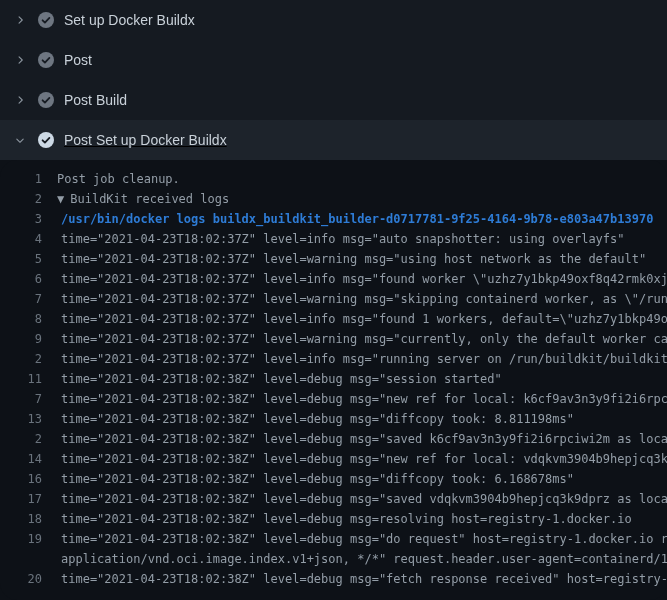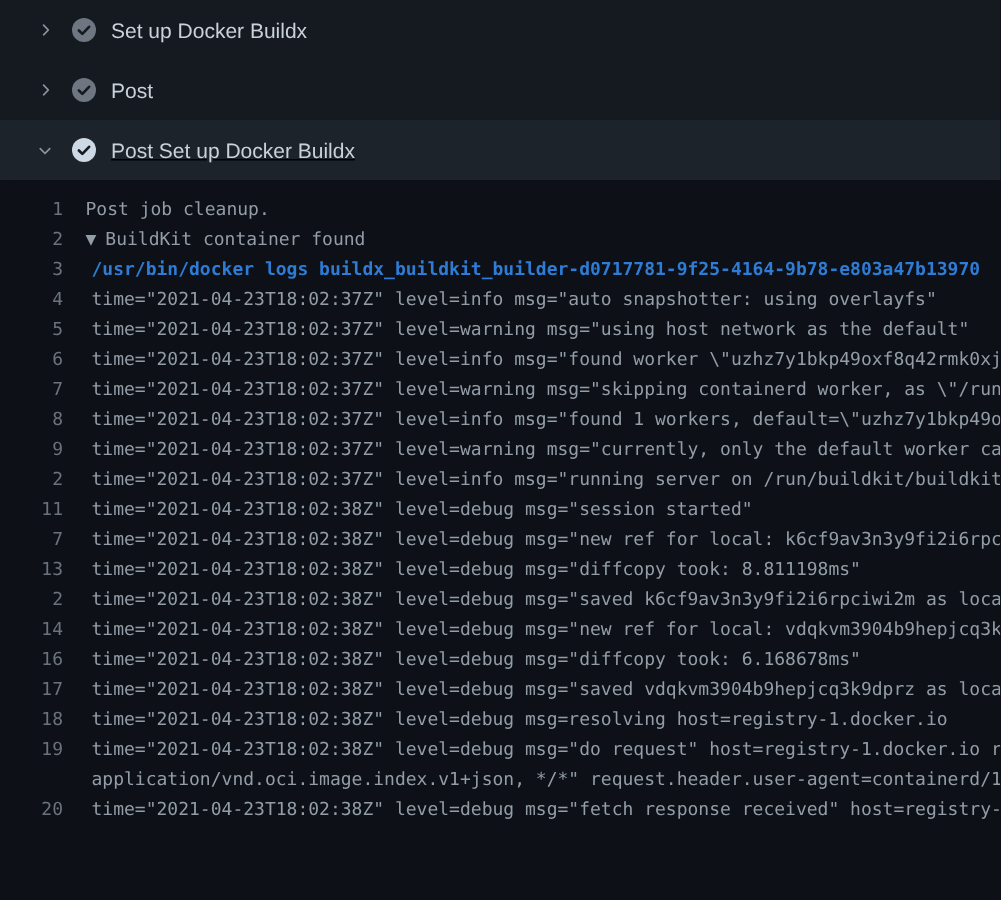--- a/index.html
+++ b/index.html
@@ -5,21 +5,21 @@
   html,body{margin:0;padding:0;}
   body{
     width:667px;height:600px;overflow:hidden;
     background:var(--log-bg);
     font-family:"Liberation Sans",sans-serif;
   }
   
   .steps{background:var(--header-bg);}
   .step{
     height:40px;display:flex;align-items:center;
-    padding-left:24px;cursor:pointer;box-sizing:border-box;
+    padding-left:14px;cursor:pointer;box-sizing:border-box;
   }
   .step.active{background:var(--header-row-active-bg);text-decoration:underline;}
   .chev{width:12px;height:12px;flex:none;display:flex;align-items:center;justify-content:center;}
   .chev svg{fill:var(--chevron);display:block;}
   .chev.down svg{transform:rotate(90deg);}
   .check{width:16px;height:16px;flex:none;margin-left:12px;}
   .check svg{display:block;}
   .check.muted circle{fill:var(--check-circle);}
   .check.bright circle{fill:var(--check-circle-active);}
   .check path{stroke:var(--check-mark);}
@@ -82,38 +82,52 @@
         </svg>
     </span>
     <span class="check muted">
       <svg width="16" height="16" viewBox="0 0 16 16">
         <circle cx="8" cy="8" r="8"></circle>
         <path d="M4.6 8.3 L6.9 10.6 L11.4 5.9" fill="none" stroke-width="1.8" stroke-linecap="round" stroke-linejoin="round"></path>
       </svg>
     </span>
     <span class="step-label">Post</span>
   </div>
+    <div class="step">
+    <span class="chev right">
+      <svg width="12" height="12" viewBox="0 0 16 16">
+          <path d="M6.22 3.22a.75.75 0 0 1 1.06 0l4.25 4.25a.75.75 0 0 1 0 1.06l-4.25 4.25a.75.75 0 0 1-1.06-1.06L9.94 8 6.22 4.28a.75.75 0 0 1 0-1.06Z"></path>
+        </svg>
+    </span>
+    <span class="check muted">
+      <svg width="16" height="16" viewBox="0 0 16 16">
+        <circle cx="8" cy="8" r="8"></circle>
+        <path d="M4.6 8.3 L6.9 10.6 L11.4 5.9" fill="none" stroke-width="1.8" stroke-linecap="round" stroke-linejoin="round"></path>
+      </svg>
+    </span>
+    <span class="step-label">Post Build</span>
+  </div>
     <div class="step active">
     <span class="chev down">
       <svg width="12" height="12" viewBox="0 0 16 16">
           <path d="M6.22 3.22a.75.75 0 0 1 1.06 0l4.25 4.25a.75.75 0 0 1 0 1.06l-4.25 4.25a.75.75 0 0 1-1.06-1.06L9.94 8 6.22 4.28a.75.75 0 0 1 0-1.06Z"></path>
         </svg>
     </span>
     <span class="check bright">
       <svg width="16" height="16" viewBox="0 0 16 16">
         <circle cx="8" cy="8" r="8"></circle>
         <path d="M4.6 8.3 L6.9 10.6 L11.4 5.9" fill="none" stroke-width="1.8" stroke-linecap="round" stroke-linejoin="round"></path>
       </svg>
     </span>
     <span class="step-label">Post Set up Docker Buildx</span>
   </div>
   </div>
 <div class="log-pane">
     <div class="log-row k-plain"><span class="gutter">1</span><span class="ltext">Post job cleanup.</span></div>
-    <div class="log-row k-group"><span class="gutter">2</span><span class="marker">▼</span><span class="ltext">BuildKit container found</span></div>
+    <div class="log-row k-group"><span class="gutter">2</span><span class="marker">▼</span><span class="ltext">BuildKit received logs</span></div>
     <div class="log-row k-command"><span class="gutter">3</span><span class="ltext">/usr/bin/docker logs buildx_buildkit_builder-d0717781-9f25-4164-9b78-e803a47b13970</span></div>
     <div class="log-row k-out"><span class="gutter">4</span><span class="ltext">time="2021-04-23T18:02:37Z" level=info msg="auto snapshotter: using overlayfs"</span></div>
     <div class="log-row k-out"><span class="gutter">5</span><span class="ltext">time="2021-04-23T18:02:37Z" level=warning msg="using host network as the default"</span></div>
     <div class="log-row k-out"><span class="gutter">6</span><span class="ltext">time="2021-04-23T18:02:37Z" level=info msg="found worker \"uzhz7y1bkp49oxf8q42rmk0xj</span></div>
     <div class="log-row k-out"><span class="gutter">7</span><span class="ltext">time="2021-04-23T18:02:37Z" level=warning msg="skipping containerd worker, as \"/run</span></div>
     <div class="log-row k-out"><span class="gutter">8</span><span class="ltext">time="2021-04-23T18:02:37Z" level=info msg="found 1 workers, default=\"uzhz7y1bkp49o</span></div>
     <div class="log-row k-out"><span class="gutter">9</span><span class="ltext">time="2021-04-23T18:02:37Z" level=warning msg="currently, only the default worker ca</span></div>
     <div class="log-row k-out"><span class="gutter">2</span><span class="ltext">time="2021-04-23T18:02:37Z" level=info msg="running server on /run/buildkit/buildkit</span></div>
     <div class="log-row k-out"><span class="gutter">11</span><span class="ltext">time="2021-04-23T18:02:38Z" level=debug msg="session started"</span></div>
     <div class="log-row k-out"><span class="gutter">7</span><span class="ltext">time="2021-04-23T18:02:38Z" level=debug msg="new ref for local: k6cf9av3n3y9fi2i6rpc</span></div>

